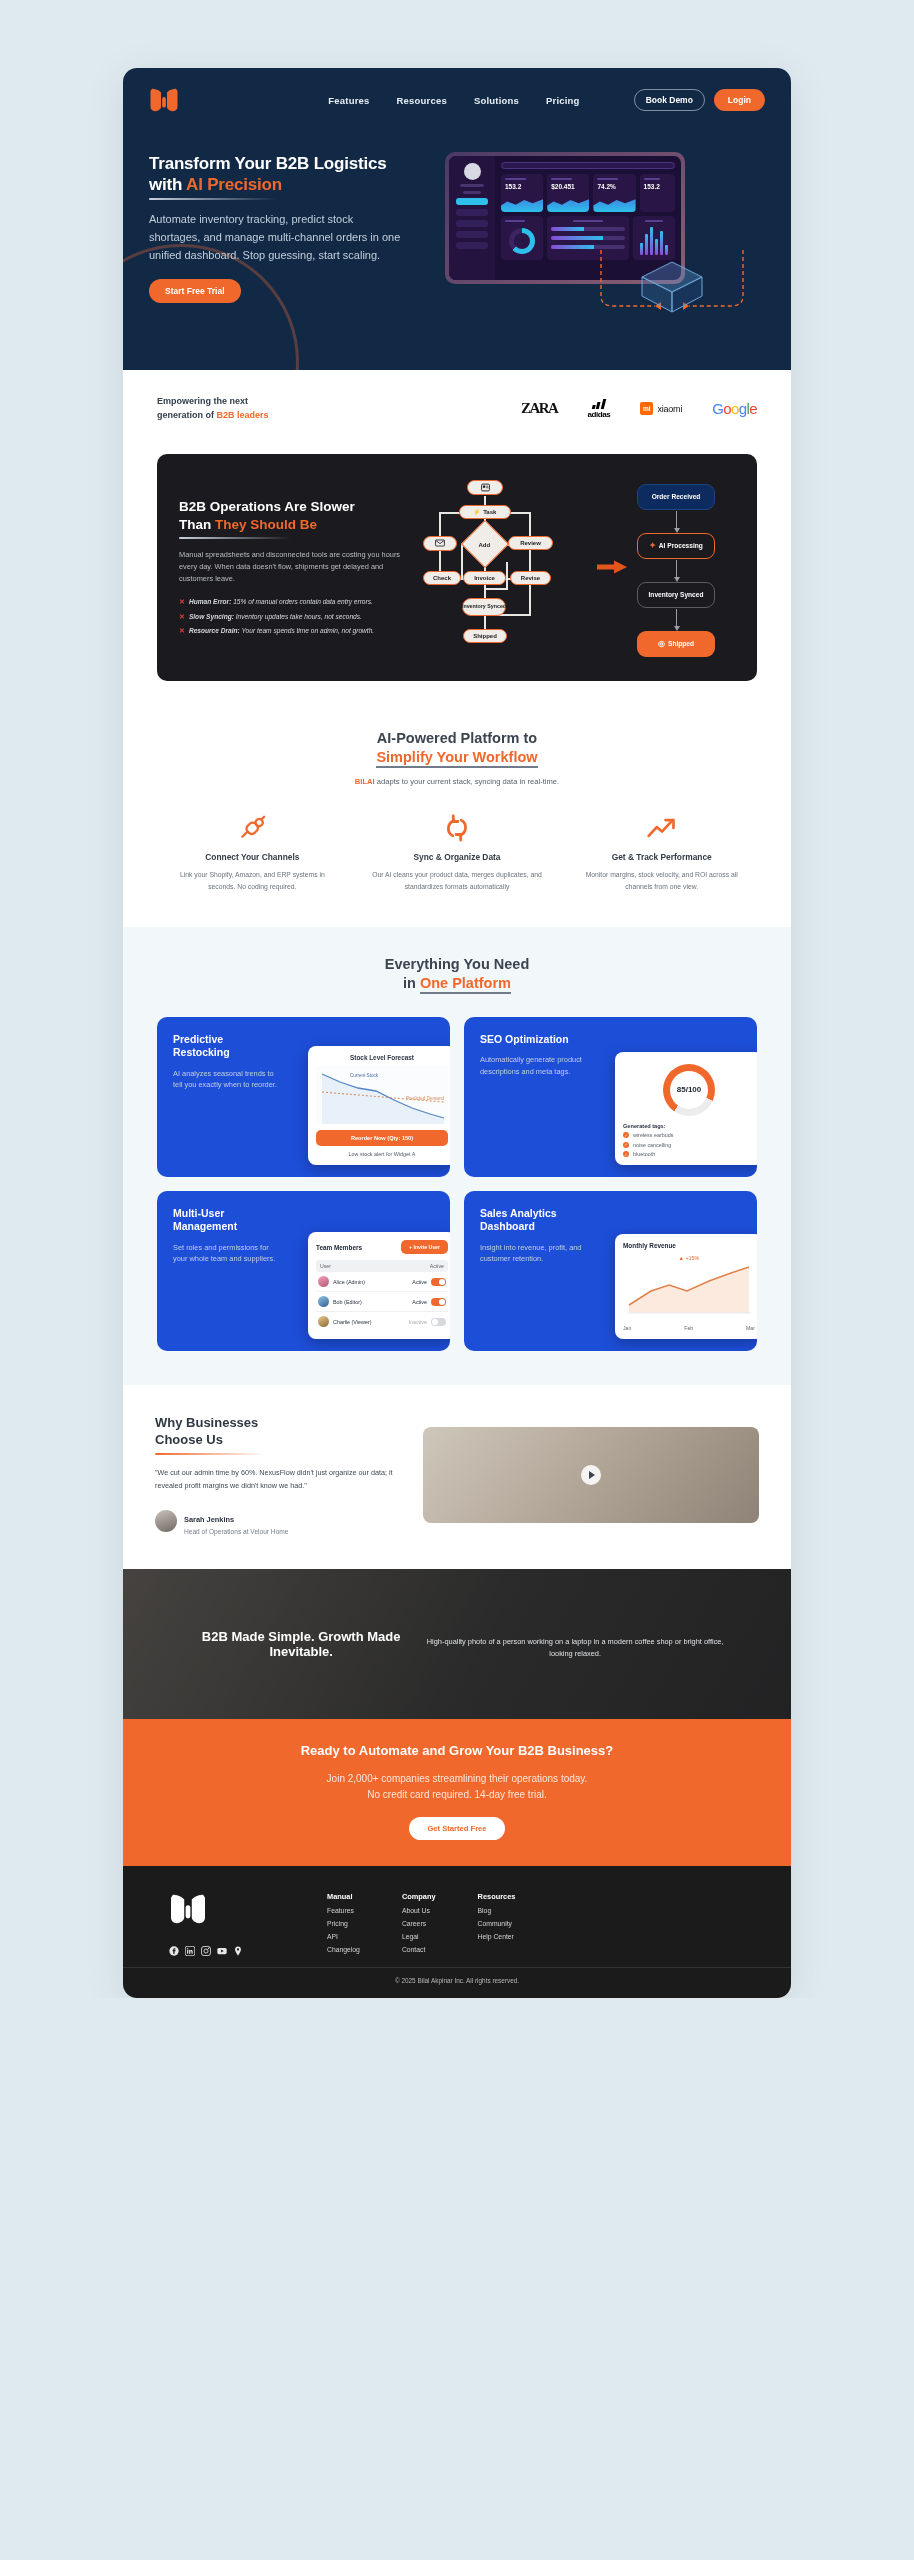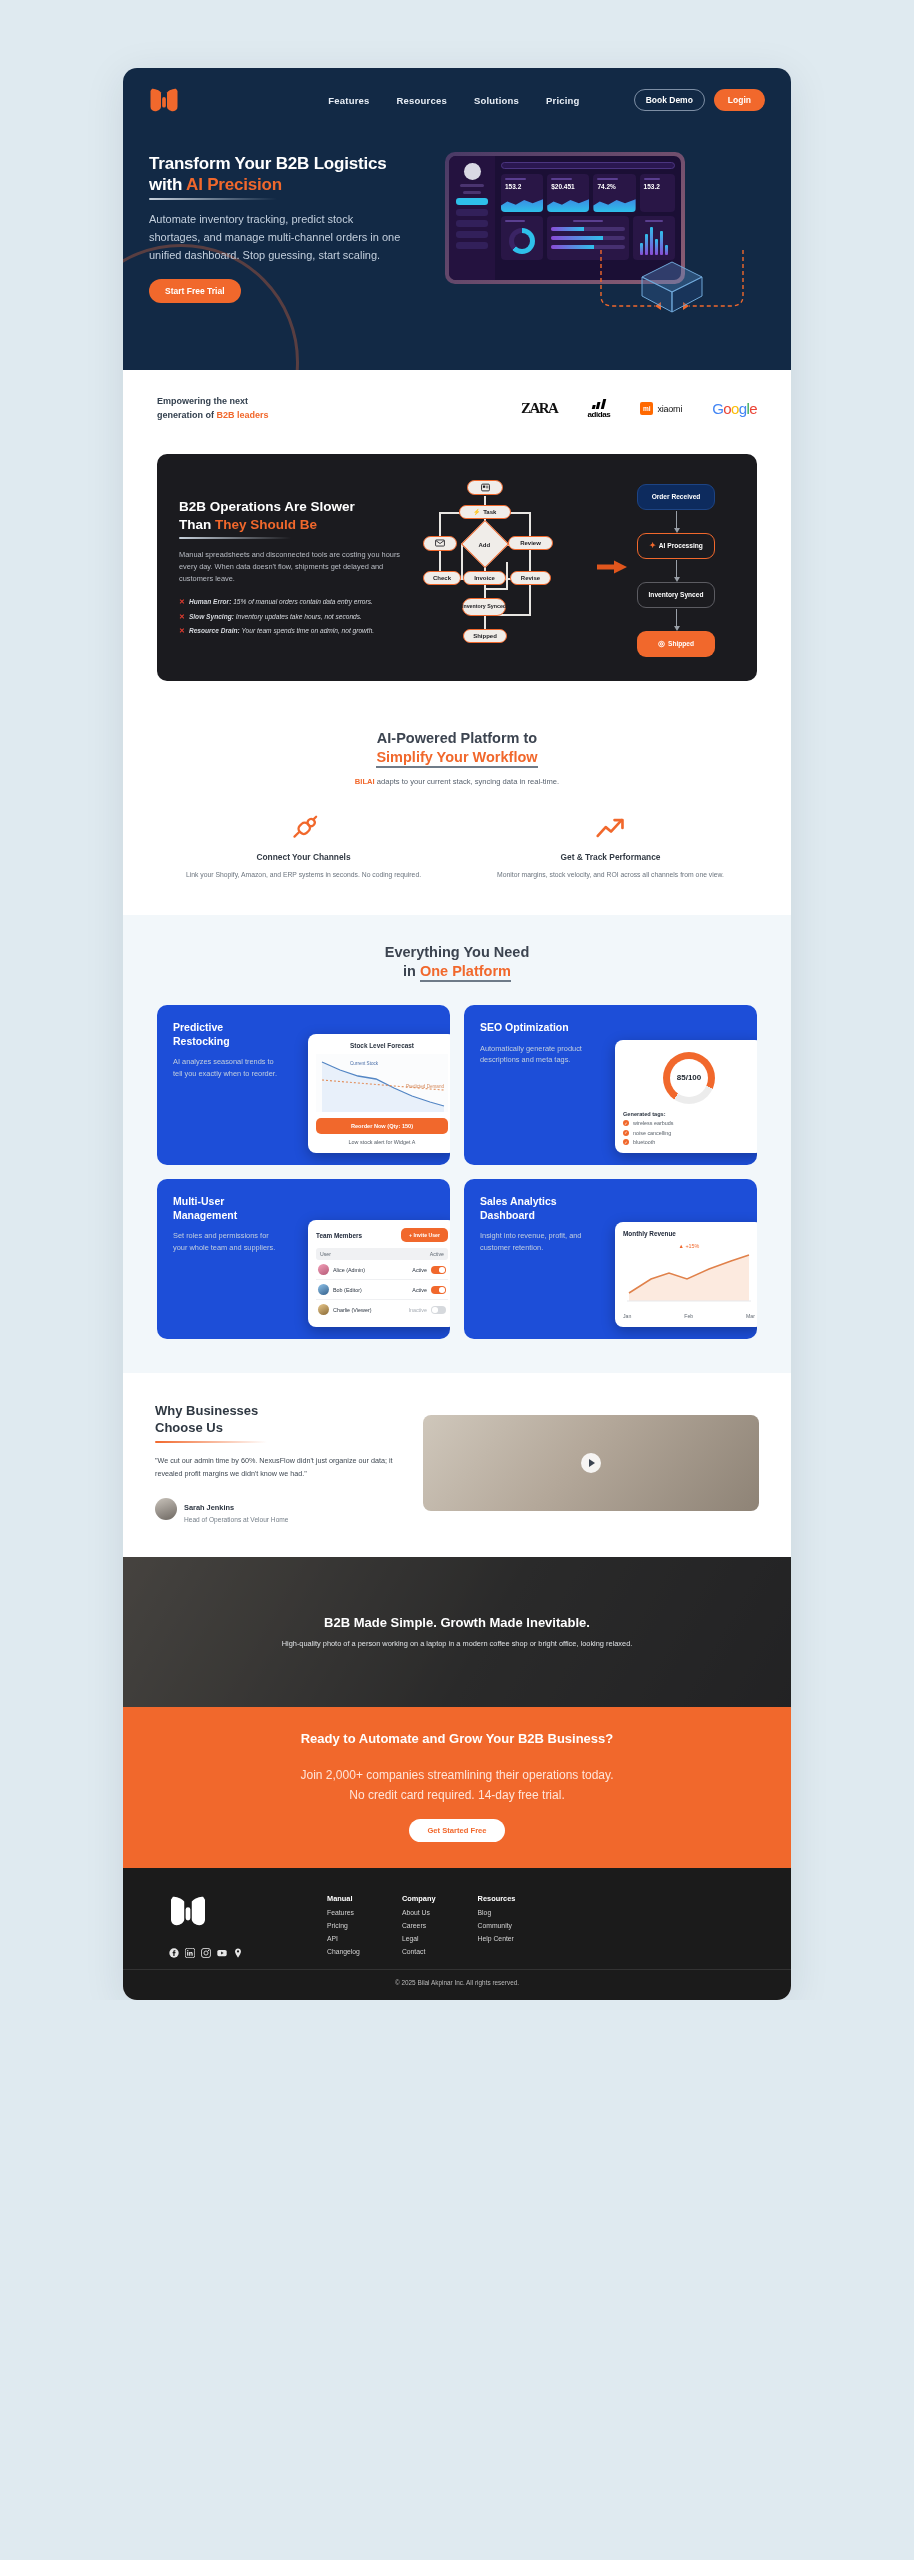--- a/index.html
+++ b/index.html
@@ -257,29 +257,29 @@
   .testi-media { flex: 1 1 auto; height: 96px; border-radius: 8px; position: relative; overflow: hidden;
     background: linear-gradient(130deg,#cfc7bb 0%,#b4a89a 45%,#8e8376 100%); }
   .play { position: absolute; left: 50%; top: 50%; transform: translate(-50%,-50%);
     width: 20px; height: 20px; border-radius: 50%; background: rgba(255,255,255,.88);
     display: flex; align-items: center; justify-content: center; }
   .play:after { content:""; border-left: 6px solid #3b4450; border-top: 4px solid transparent; border-bottom: 4px solid transparent; margin-left: 2px; }
 
   
   .band { position: relative; height: 150px; background: linear-gradient(120deg,#6f6a61,#3a3a38 55%,#2b2b2c); overflow: hidden; }
   .band .ov { position: absolute; inset: 0; background: rgba(25,25,28,.48); }
-  .band .inner { position: relative; z-index: 2; height: 100%; display: flex; flex-direction: column;
+  .band .inner { position: relative; z-index: 2; height: 100%; display: flex; flex-direction: row;
     align-items: center; justify-content: center; text-align: center; padding: 0 60px; }
   .band h2 { color: #fff; font-size: 13px; font-weight: 700; }
   .band p { color: #dfe2e5; font-size: 7.4px; line-height: 1.6; margin-top: 8px; }
 
   
   .cta { background: #f1682c; text-align: center; padding: 24px 30px 26px; }
   .cta h2 { color: #fff; font-size: 13px; font-weight: 700; }
-  .cta p { color: #ffe5d9; font-size: 12px; line-height: 1.65; margin-top: 20px; }
+  .cta p { color: #ffe5d9; font-size: 10px; line-height: 1.65; margin-top: 13px; }
   .btn-started { margin-top: 13px; background: #fff; color: #f1682c; border: none;
     font-size: 7.6px; font-weight: 700; padding: 7px 18px; border-radius: 20px; font-family: inherit; cursor: pointer; }
 
   
   .footer { background: #1b1b1b; padding: 26px 46px 14px; display: flex; }
   .f-brand { width: 150px; flex: 0 0 auto; }
   .f-logo { width: 38px; height: 34px; }
   .socials { display: flex; gap: 6px; margin-top: 12px; }
   .socials .s { width: 10px; height: 10px; color: #e7e7e7; }
   .f-cols { display: flex; gap: 42px; margin-left: 8px; }
@@ -553,20 +553,32 @@
             <path d="M5 25 L11 19 M11 19 a4.5 4.5 0 0 1 0 -6.4 l2.5 -2.5 a4.5 4.5 0 0 1 6.4 0 l1.6 1.6 a4.5 4.5 0 0 1 0 6.4 l-2.5 2.5 a4.5 4.5 0 0 1 -6.4 0 Z"></path>
             <path d="M21 11 a4 4 0 0 1 5.6 -5.6 l1 1 a4 4 0 0 1 -5.6 5.6"></path>
             <path d="M27 5 L30 2"></path>
           </svg>
         </div>
         <h3>Connect Your Channels</h3>
         <p>Link your Shopify, Amazon, and ERP systems in seconds. No coding required.</p>
       </div>
       <div class="step">
         <div class="ic">
+          <svg width="26" height="28" viewBox="0 0 28 30" fill="none" stroke="#f1682c" stroke-width="3" stroke-linecap="round">
+            <path d="M11 7 a9 9 0 0 0 -1.5 16.5"></path>
+            <path d="M10 2 L10 8 L15 8"></path>
+            <path d="M17 23 a9 9 0 0 0 1.5 -16.5"></path>
+            <path d="M18 28 L18 22 L13 22"></path>
+          </svg>
+        </div>
+        <h3>Sync &amp; Organize Data</h3>
+        <p>Our AI cleans your product data, merges duplicates, and standardizes formats automatically</p>
+      </div>
+      <div class="step">
+        <div class="ic">
           <svg width="30" height="24" viewBox="0 0 34 26" fill="none" stroke="#f1682c" stroke-width="3" stroke-linecap="round" stroke-linejoin="round">
             <path d="M2 22 L11 12 L17 17 L29 4"></path>
             <path d="M21 4 L30 4 L30 13"></path>
           </svg>
         </div>
         <h3>Get &amp; Track Performance</h3>
         <p>Monitor margins, stock velocity, and ROI across all channels from one view.</p>
       </div>
     </div>
   </section>

